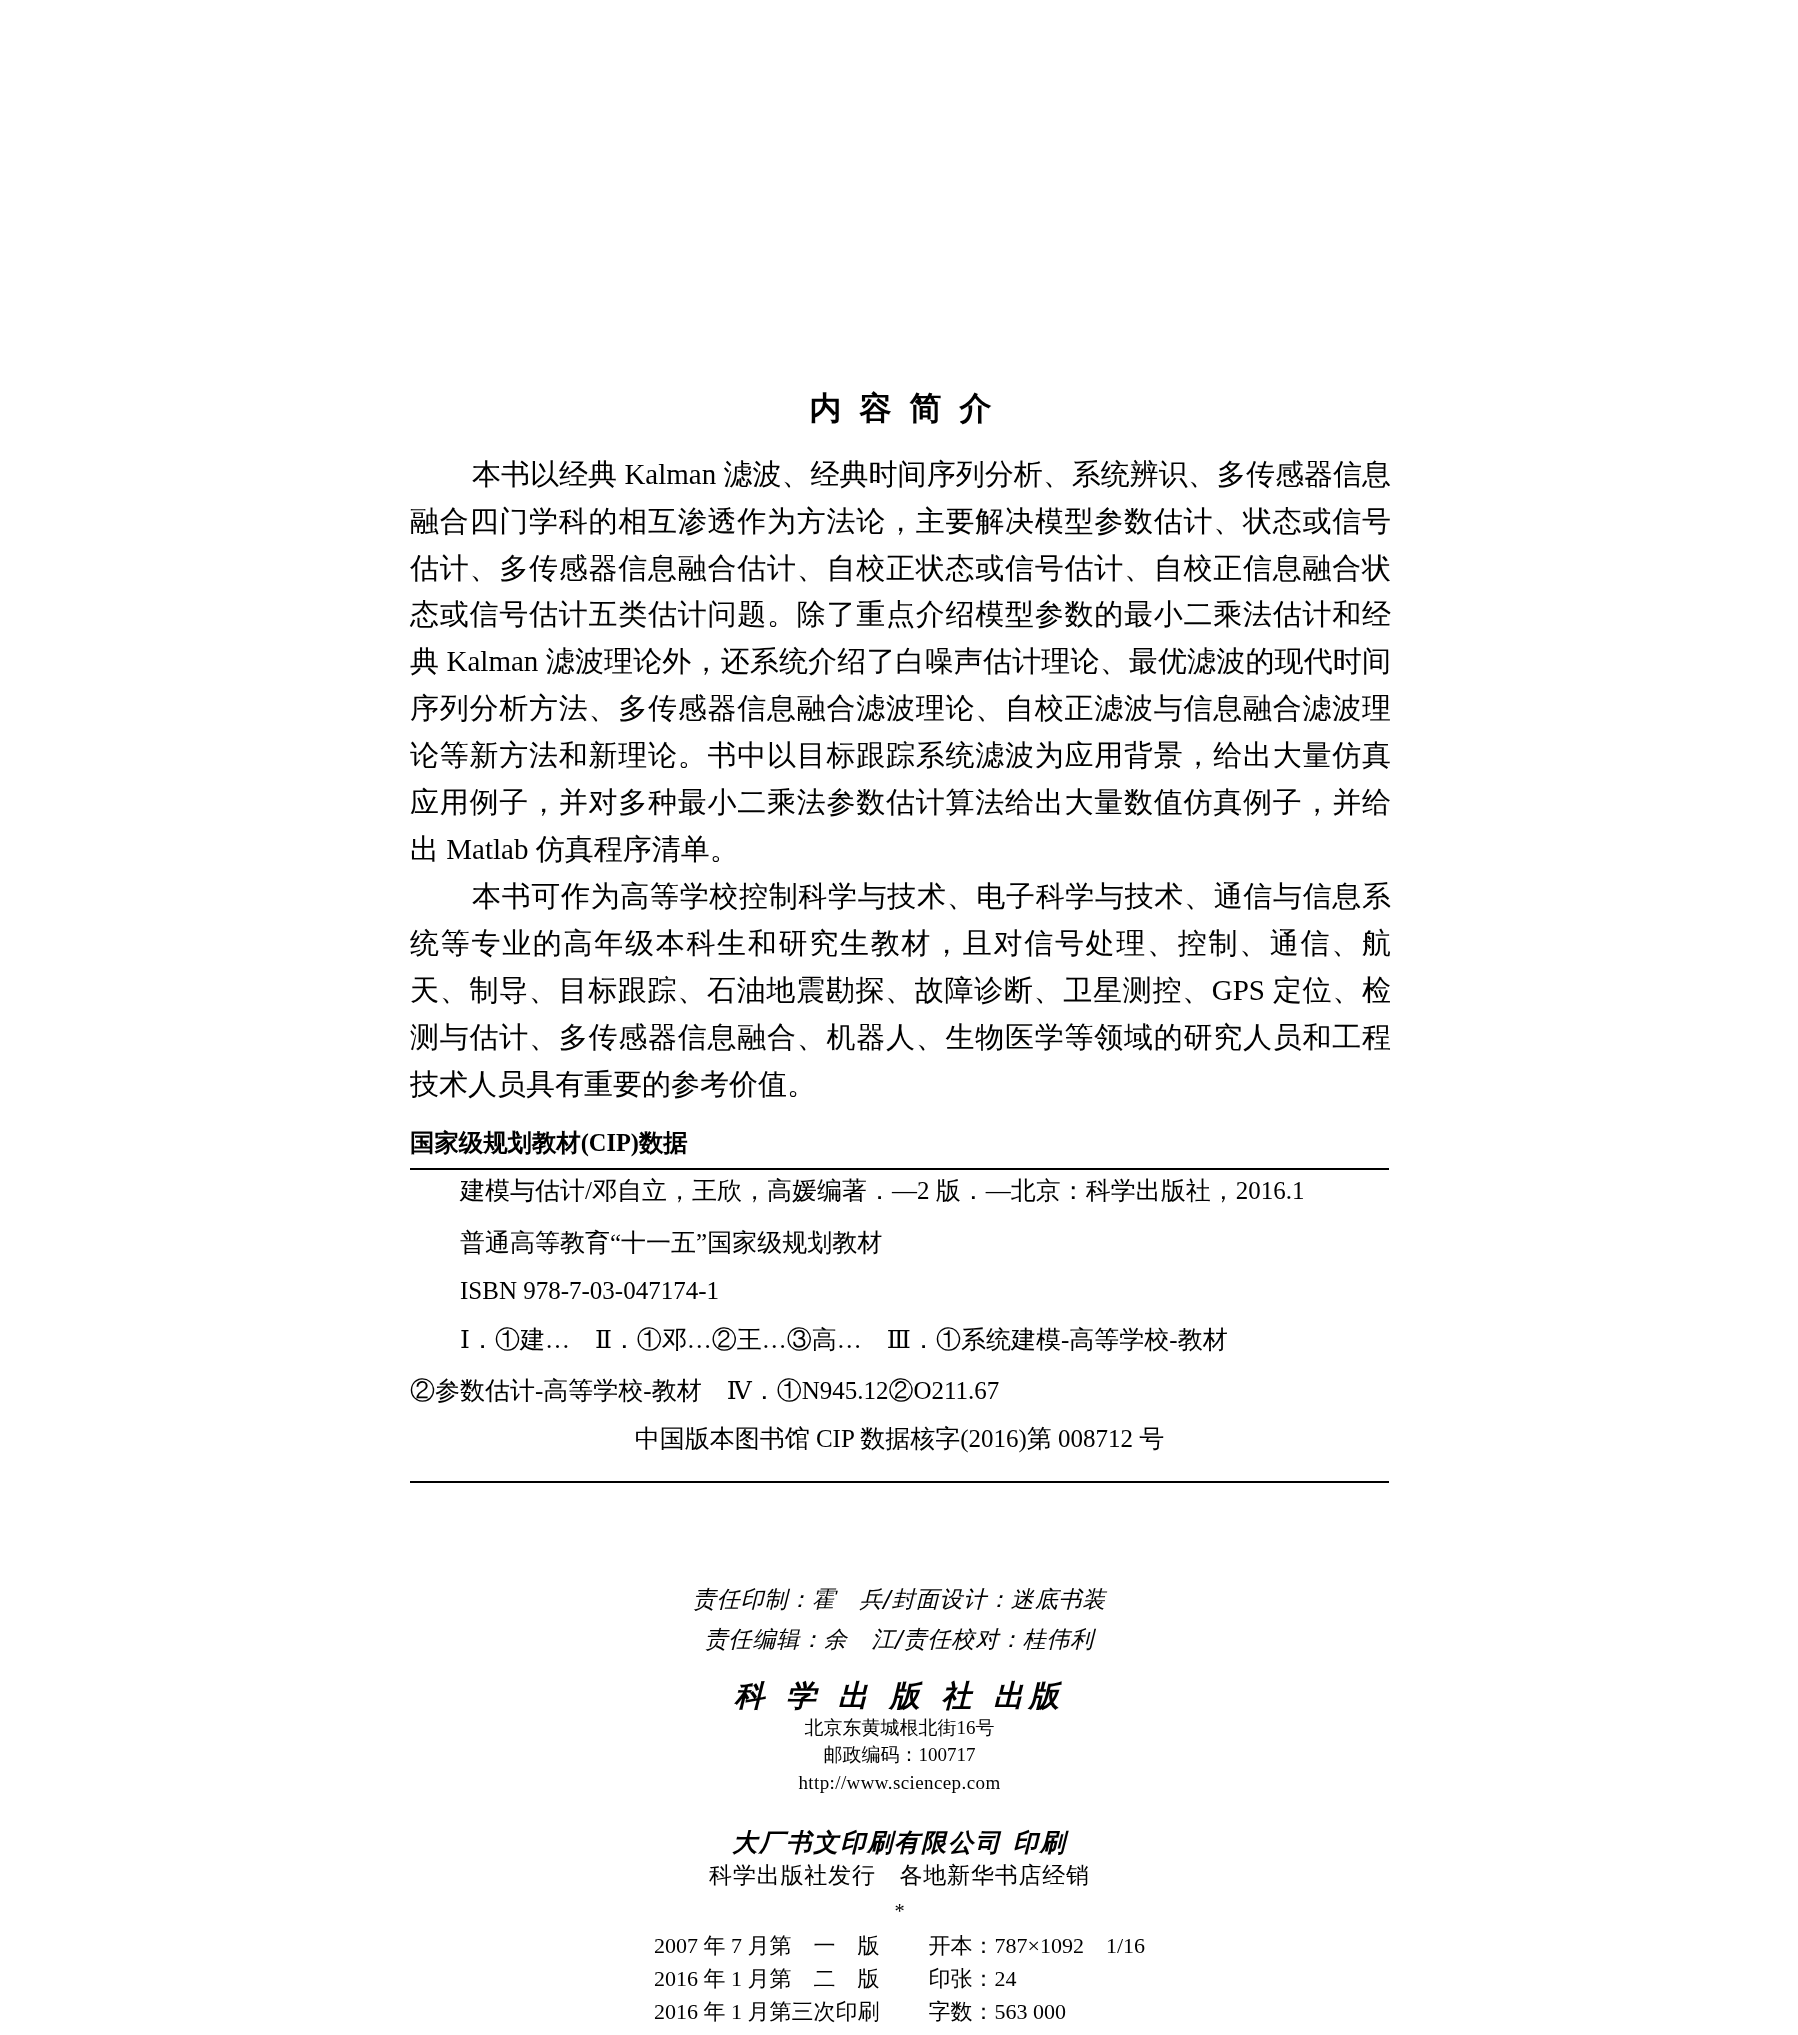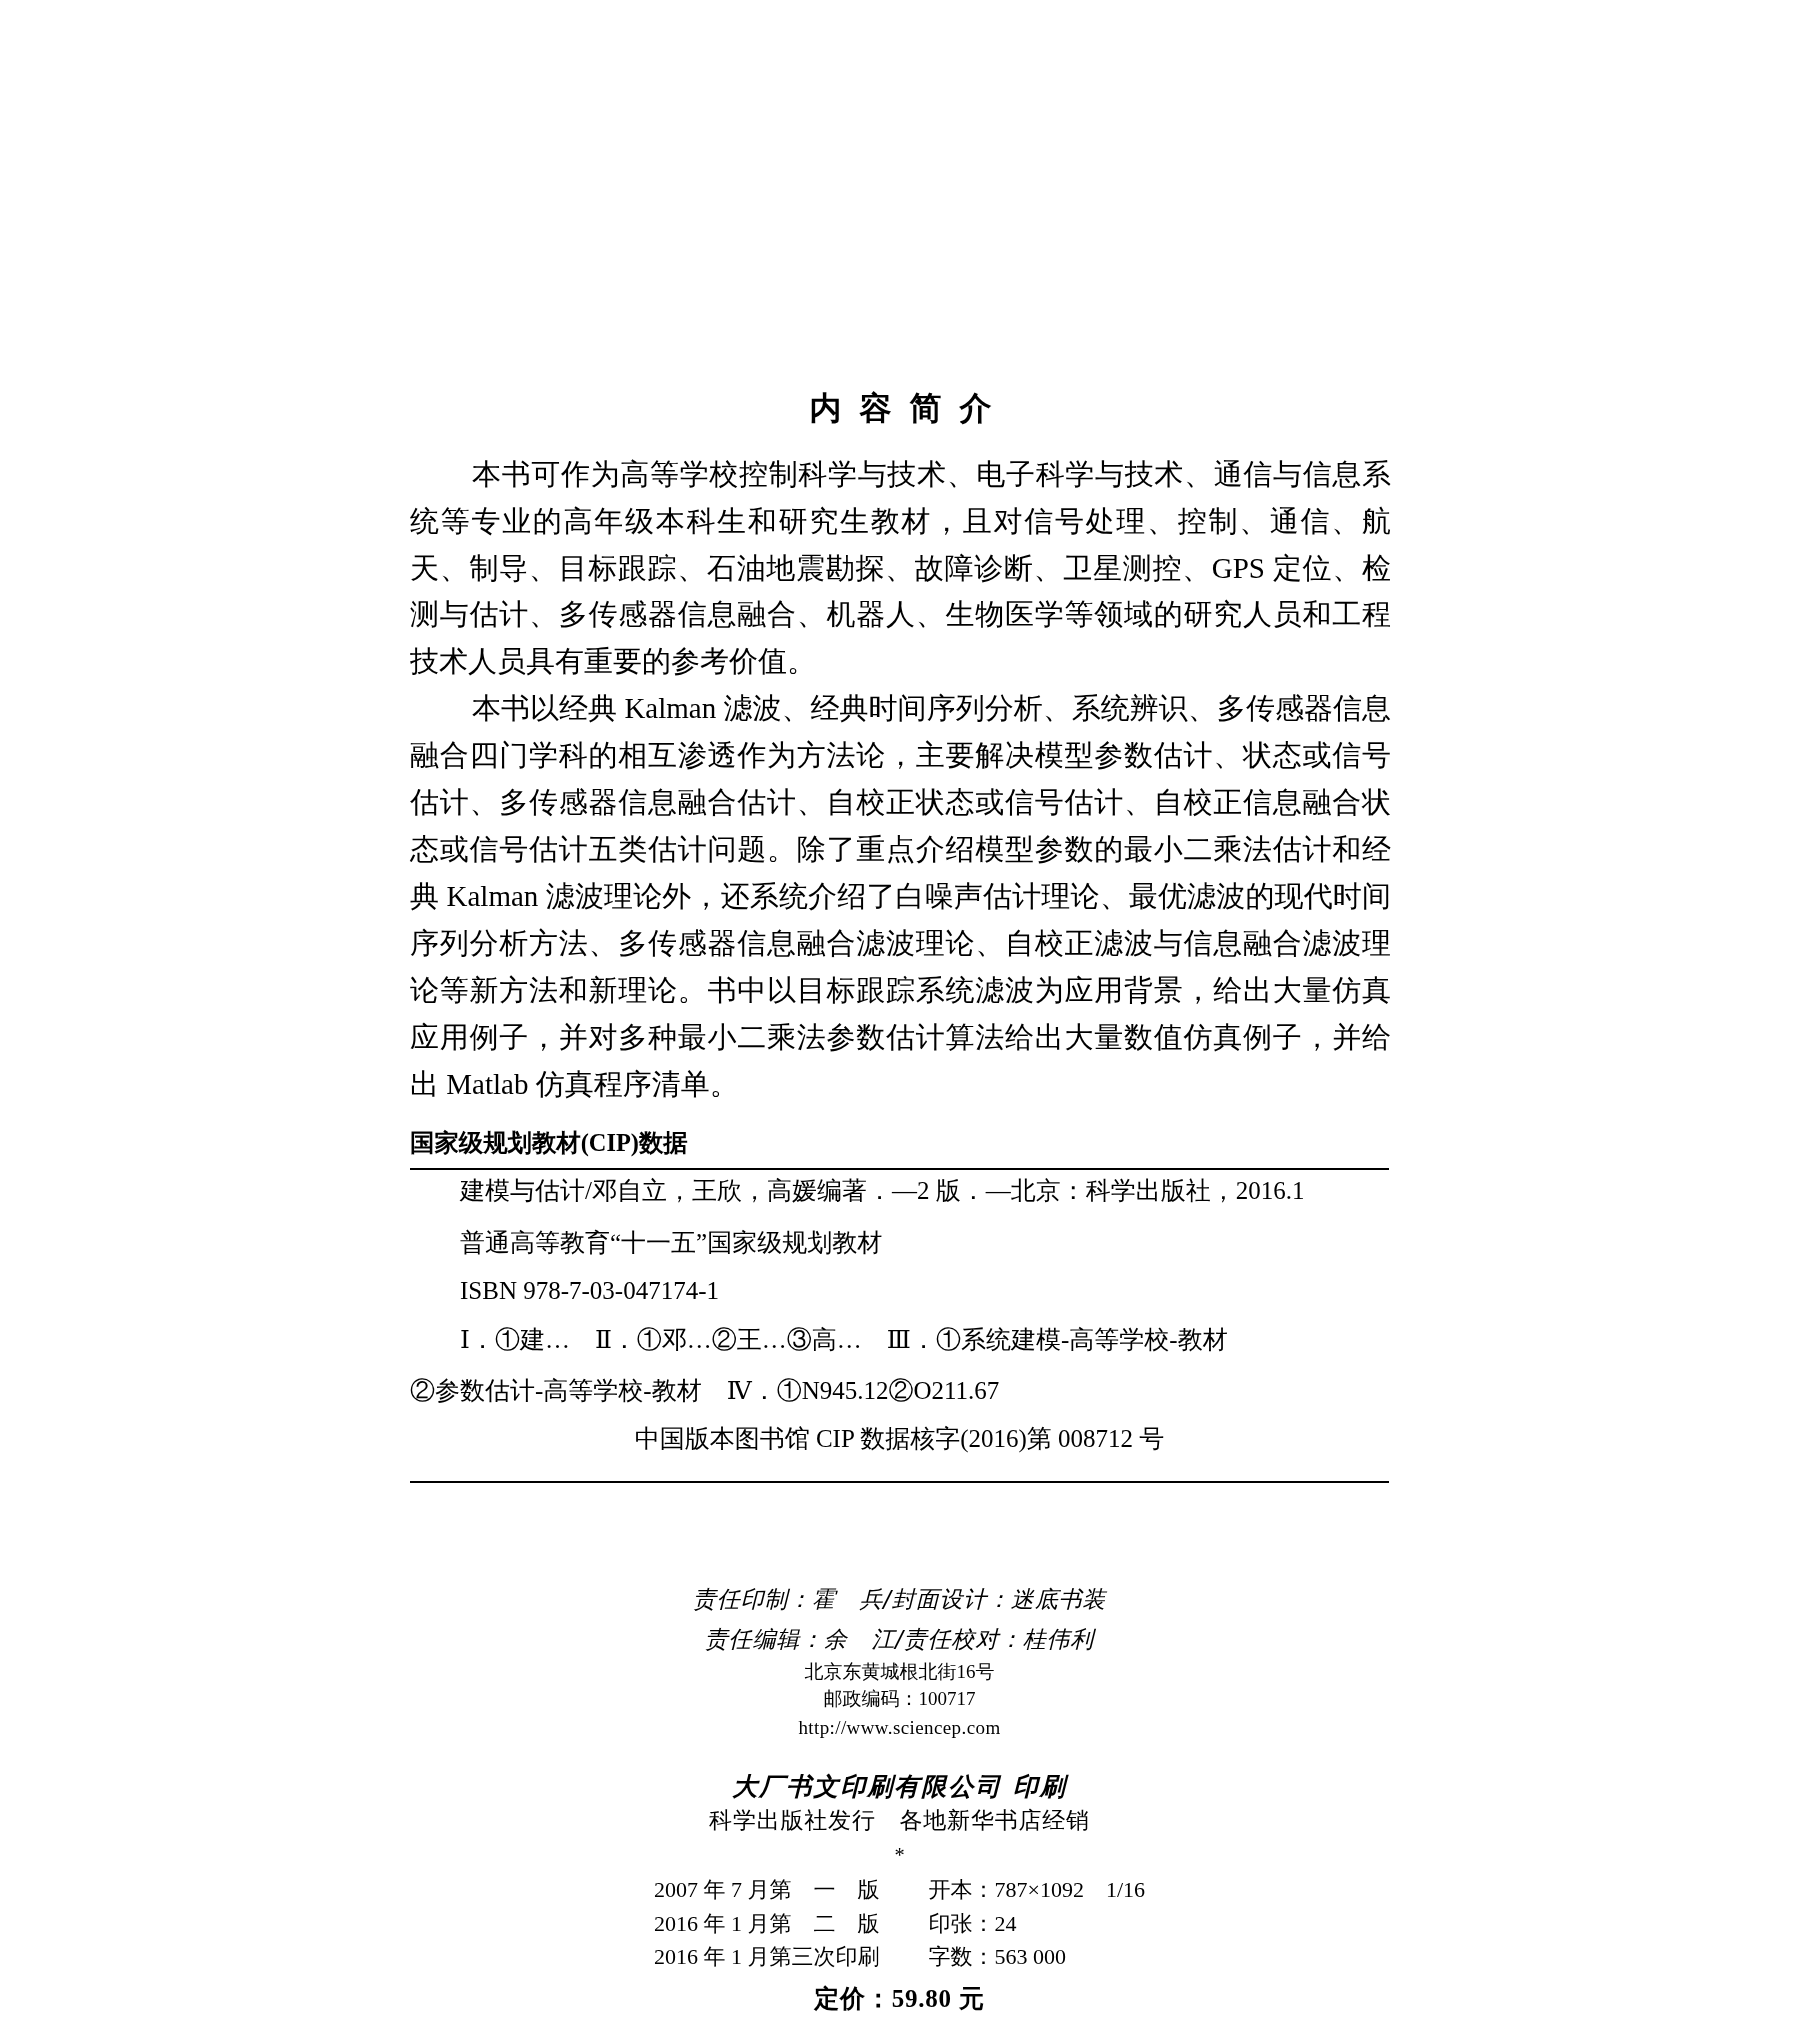--- a/index.html
+++ b/index.html
@@ -160,42 +160,43 @@
     line-height: 1.4;
   }
 </style>
 </head>
 <body>
 
 <div class="page">
 
   <section class="intro-wrap">
     <div class="intro-title">内容简介</div>
+    <p class="intro-para">本书以经典 Kalman 滤波、经典时间序列分析、系统辨识、多传感器信息融合四门学科的相互渗透作为方法论，主要解决模型参数估计、状态或信号估计、多传感器信息融合估计、自校正状态或信号估计、自校正信息融合状态或信号估计五类估计问题。除了重点介绍模型参数的最小二乘法估计和经典 Kalman 滤波理论外，还系统介绍了白噪声估计理论、最优滤波的现代时间序列分析方法、多传感器信息融合滤波理论、自校正滤波与信息融合滤波理论等新方法和新理论。书中以目标跟踪系统滤波为应用背景，给出大量仿真应用例子，并对多种最小二乘法参数估计算法给出大量数值仿真例子，并给出 Matlab 仿真程序清单。</p>
     <p class="intro-para">本书可作为高等学校控制科学与技术、电子科学与技术、通信与信息系统等专业的高年级本科生和研究生教材，且对信号处理、控制、通信、航天、制导、目标跟踪、石油地震勘探、故障诊断、卫星测控、GPS 定位、检测与估计、多传感器信息融合、机器人、生物医学等领域的研究人员和工程技术人员具有重要的参考价值。</p>
-    <p class="intro-para">本书以经典 Kalman 滤波、经典时间序列分析、系统辨识、多传感器信息融合四门学科的相互渗透作为方法论，主要解决模型参数估计、状态或信号估计、多传感器信息融合估计、自校正状态或信号估计、自校正信息融合状态或信号估计五类估计问题。除了重点介绍模型参数的最小二乘法估计和经典 Kalman 滤波理论外，还系统介绍了白噪声估计理论、最优滤波的现代时间序列分析方法、多传感器信息融合滤波理论、自校正滤波与信息融合滤波理论等新方法和新理论。书中以目标跟踪系统滤波为应用背景，给出大量仿真应用例子，并对多种最小二乘法参数估计算法给出大量数值仿真例子，并给出 Matlab 仿真程序清单。</p>
   </section>
 
   <section class="cip-wrap">
     <div class="cip-heading">国家级规划教材(CIP)数据</div>
     <hr class="rule-thick">
     <div class="cip-body">
       <p class="cip-line">建模与估计/邓自立，王欣，高媛编著．—2 版．—北京：科学出版社，2016.1</p>
       <p class="cip-line tight">普通高等教育“十一五”国家级规划教材</p>
       <p class="cip-line tight">ISBN 978-7-03-047174-1</p>
       <p class="cip-line">Ⅰ．①建…　Ⅱ．①邓…②王…③高…　Ⅲ．①系统建模-高等学校-教材</p>
       <p class="cip-line no-indent tight">②参数估计-高等学校-教材　Ⅳ．①N945.12②O211.67</p>
       <div class="cip-center">中国版本图书馆 CIP 数据核字(2016)第 008712 号</div>
     </div>
     <hr class="rule-thick">
   </section>
 
   <section class="colophon">
     <div class="credit-line">责任印制：霍　兵/封面设计：迷底书装</div>
     <div class="credit-line">责任编辑：余　江/责任校对：桂伟利</div>
 
+    <div class="pub-logo">科 学 出 版 社 出版</div>
     <div class="pub-addr">北京东黄城根北街16号</div>
     <div class="pub-addr">邮政编码：100717</div>
     <div class="pub-url">http://www.sciencep.com</div>
 
     <div class="printer">大厂书文印刷有限公司 印刷</div>
     <div class="distrib">科学出版社发行　各地新华书店经销</div>
     <div class="asterisk">*</div>
 
     <table class="spec-table">
       <tbody>

